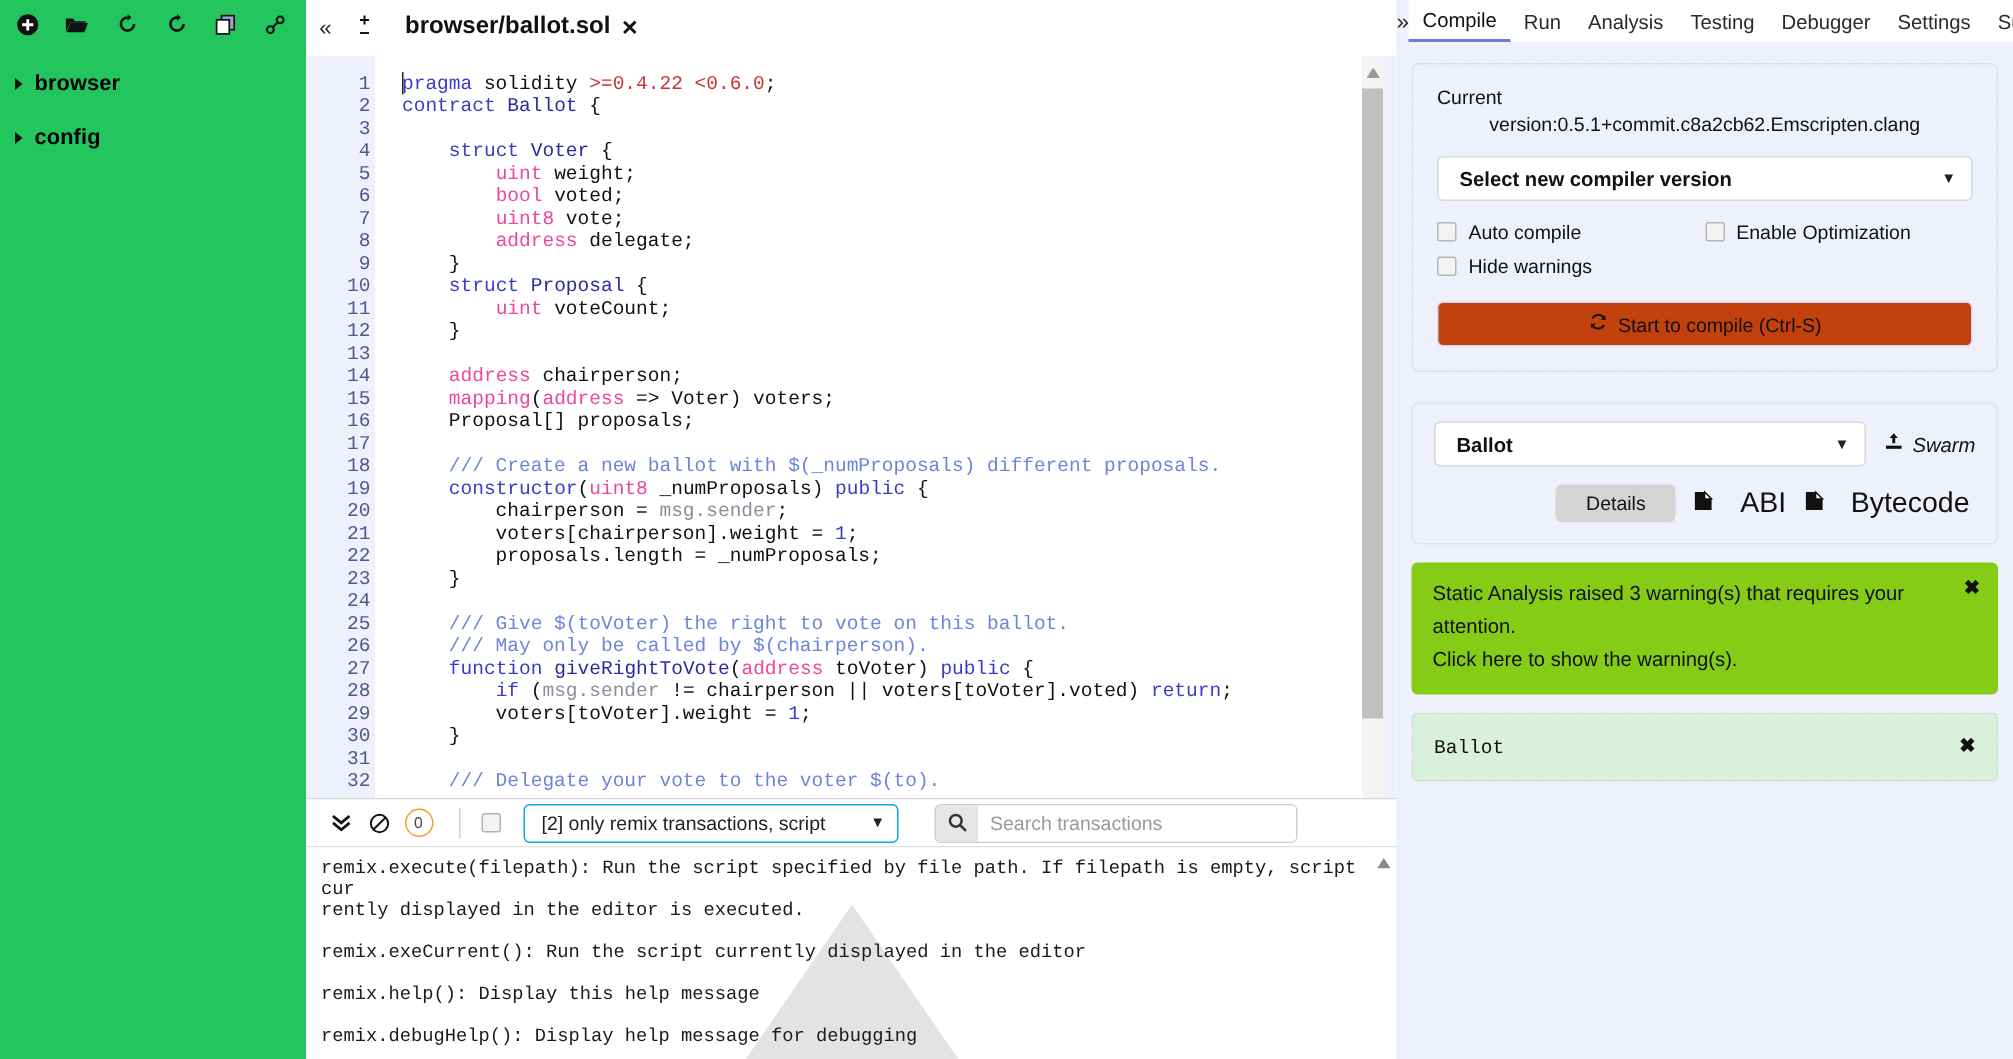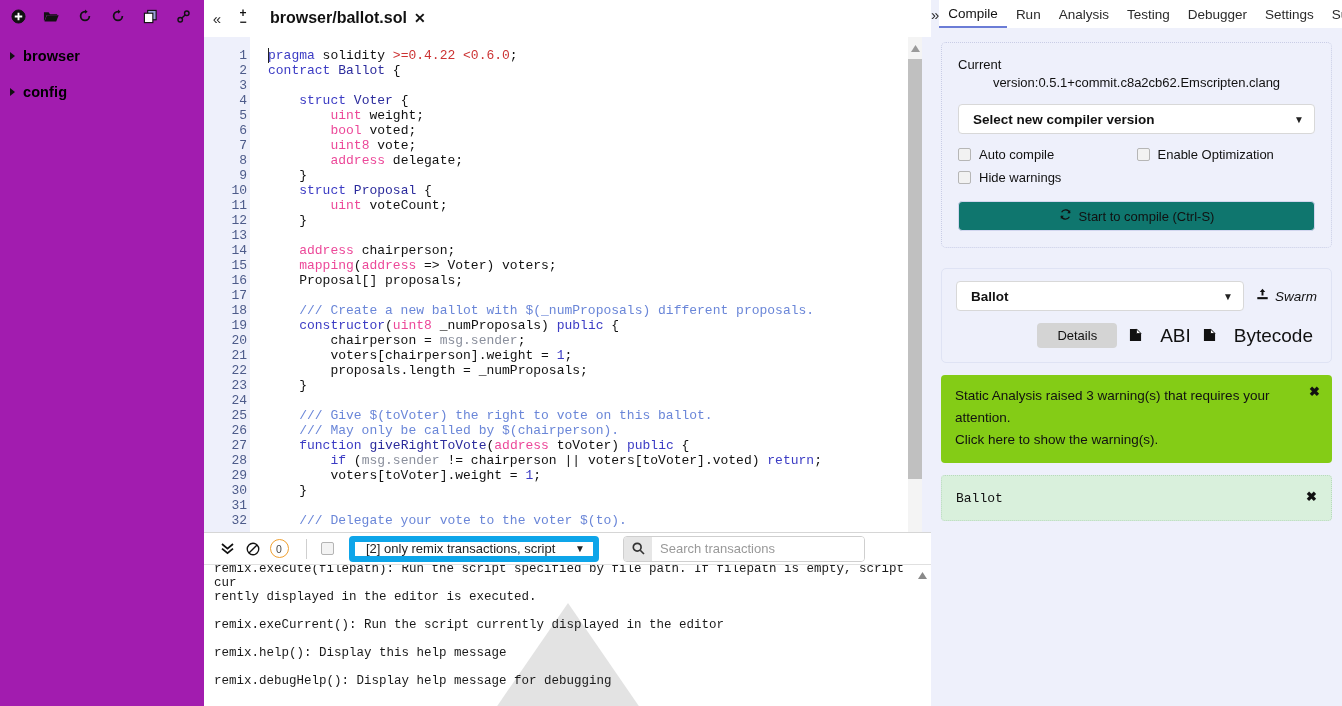--- a/index.html
+++ b/index.html
@@ -10,21 +10,21 @@
     background: #ffffff;
     font-family: "Liberation Sans", sans-serif;
     font-size: 13px;
     color: #222;
   }
   #app { position: relative; width: 1342px; height: 706px; }
 
   
   #filepanel {
     position: absolute; left: 0; top: 0; width: 204px; height: 706px;
-    background: #a21caf;
+    background: #22c55e;
   }
   #file-toolbar {
     display: flex; align-items: center; gap: 0px;
     height: 32px; padding: 0 2px;
   }
   .ftool {
     width: 33px; height: 30px;
     display: flex; align-items: center; justify-content: center;
     cursor: pointer;
   }
@@ -159,21 +159,21 @@
     display: flex; align-items: center; justify-content: center;
     font-size: 10.5px; cursor: pointer;
   }
   .tsep { width: 1px; height: 20px; background: #cfcfcf; margin: 0 14px; }
   #term-check {
     width: 13px; height: 13px; border: 1px solid #b4b4b4; background: #f3f3f3;
     border-radius: 2px; cursor: pointer; margin-right: 15px;
   }
   #term-select {
     width: 250px; height: 26px;
-    border: 6px solid #0ea5e9; border-radius: 4px;
+    border: 1px solid #0ea5e9; border-radius: 4px;
     background: #fff; display: flex; align-items: center; justify-content: space-between;
     padding: 0 8px 0 11px; font-size: 13px; color: #222; cursor: pointer;
   }
   #term-search {
     display: flex; align-items: center; margin-left: 24px;
     height: 26px; border: 1px solid #cfcfcf; border-radius: 4px; overflow: hidden;
     width: 242px; background: #fff;
   }
   #term-search-icon {
     width: 28px; height: 100%; background: #e6e6e6;
@@ -195,21 +195,21 @@
   }
   #term-watermark {
     position: absolute; left: 50%; top: 38px; transform: translateX(-50%);
     width: 0; height: 0;
     border-left: 110px solid transparent;
     border-right: 110px solid transparent;
     border-bottom: 160px solid #dcdcdc;
     opacity: .8;
     z-index: 0;
   }
-  #term-lines { position: relative; z-index: 1; padding-top: 1px; }
+  #term-lines { position: relative; z-index: 1; padding-top: 11px; }
   .tline { line-height: 14px; white-space: pre-wrap; }
   .tgap { height: 14px; }
   #term-scrollbar {
     position: absolute; right: 2px; top: 0; width: 14px; height: 141px; background: #ffffff;
   }
   #tsb-up { display: flex; align-items: center; justify-content: center; height: 20px;
             color: #8a8a8a; font-size: 9px; }
 
   
   #rightpanel {
@@ -256,21 +256,21 @@
   }
   .caret-dn { font-size: 10px; color: #222; }
   .chk-grid { display: grid; grid-template-columns: 1fr 1fr; row-gap: 8px; margin-bottom: 16px; }
   .chk-item { display: flex; align-items: center; gap: 8px; cursor: pointer; }
   .chk-box {
     width: 13px; height: 13px; border: 1px solid #b6b6b6; background: #f2f2f2;
     border-radius: 2px; flex: none;
   }
   .chk-label { font-size: 13px; color: #111; }
   .compile-btn {
-    height: 30px; background: #0f766e; border: 1px solid #d2d6ef; border-radius: 4px;
+    height: 30px; background: #c2410c; border: 1px solid #d2d6ef; border-radius: 4px;
     display: flex; align-items: center; justify-content: center; gap: 7px;
     font-size: 13px; color: #111; cursor: pointer;
   }
 
   .contract-row { display: flex; align-items: center; gap: 12px; margin-bottom: 12px; }
   .contract-select {
     flex: 1; height: 30px; background: #fff; border: 1px solid #d8d8d8; border-radius: 4px;
     display: flex; align-items: center; justify-content: space-between;
     padding: 0 10px 0 14px; font-size: 13.5px; font-weight: bold; color: #111; cursor: pointer;
   }

